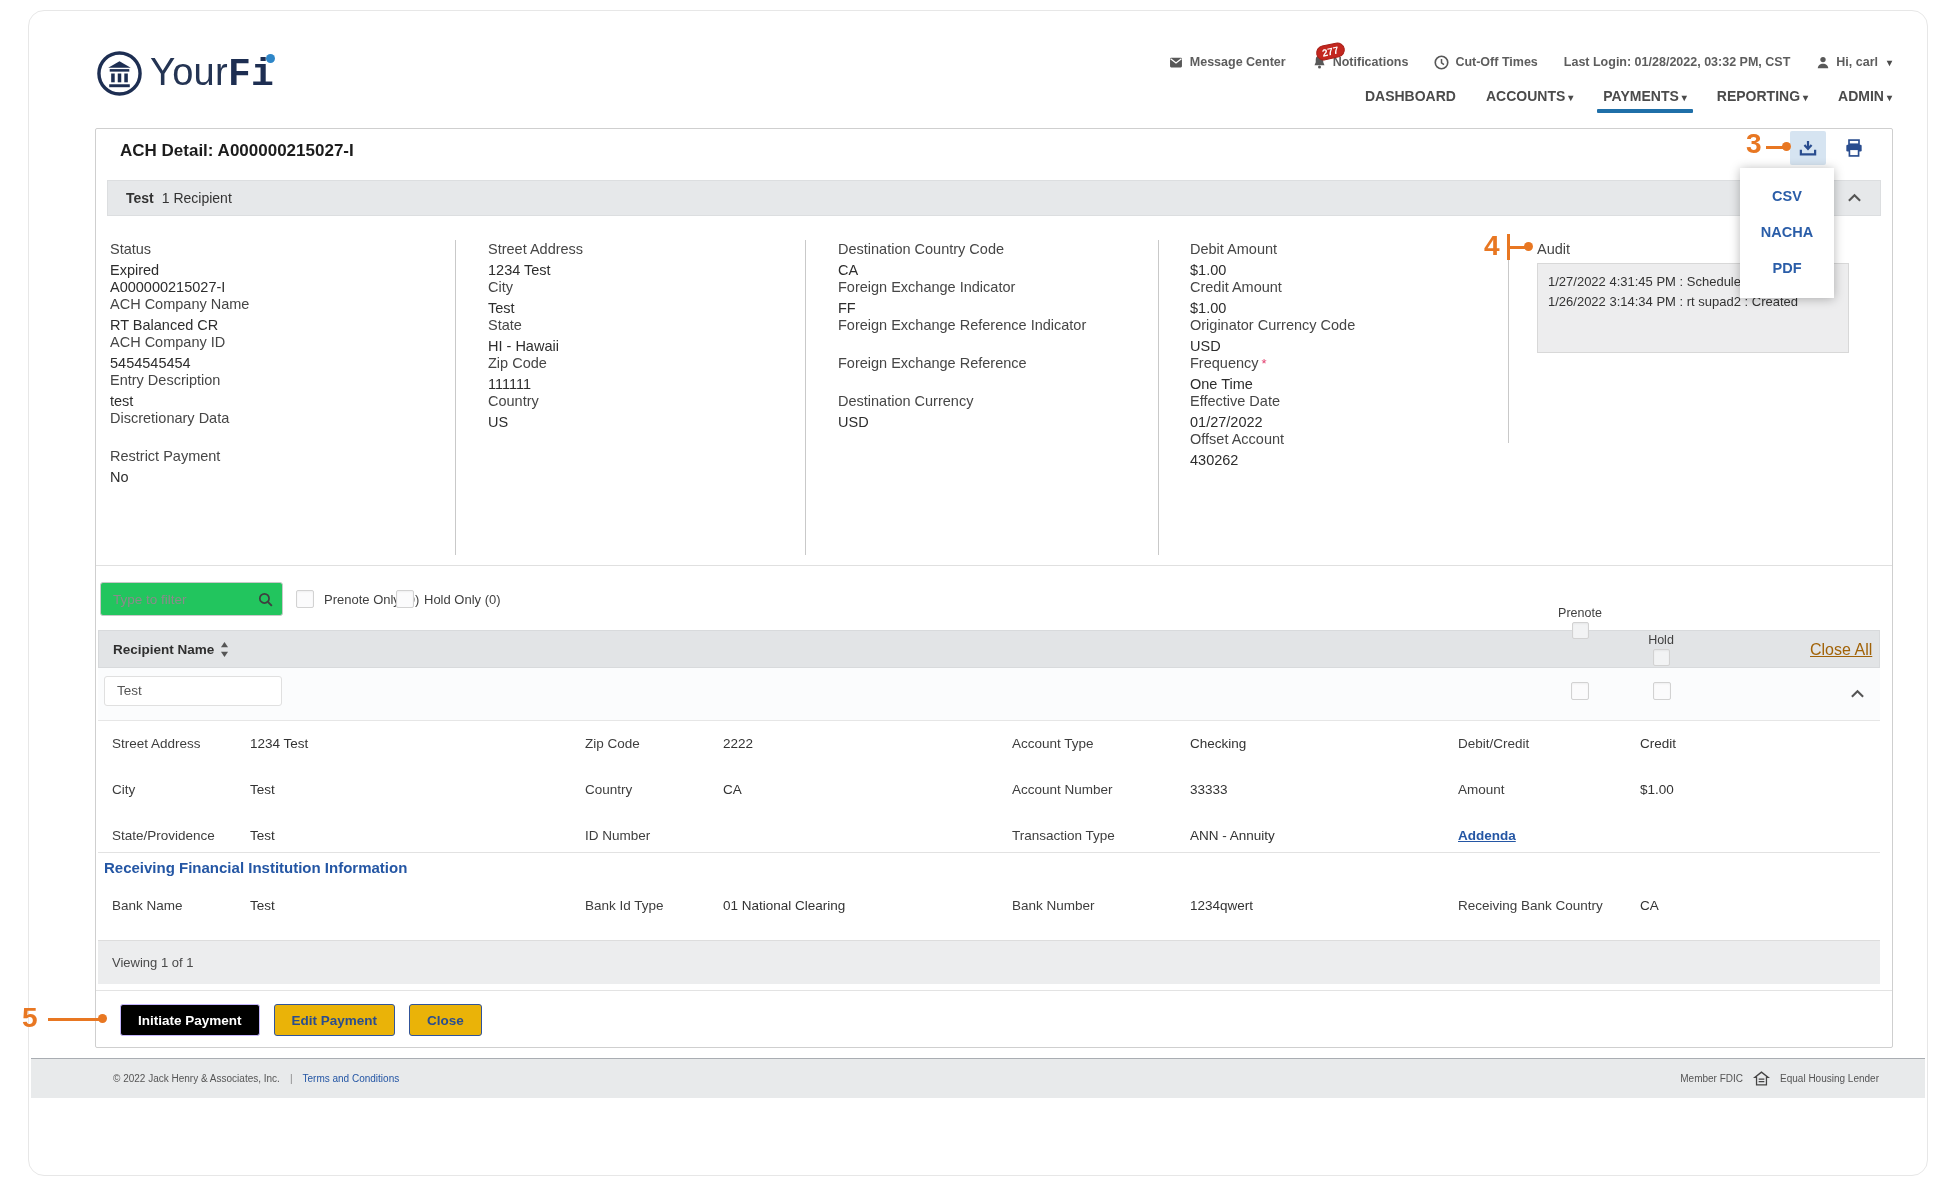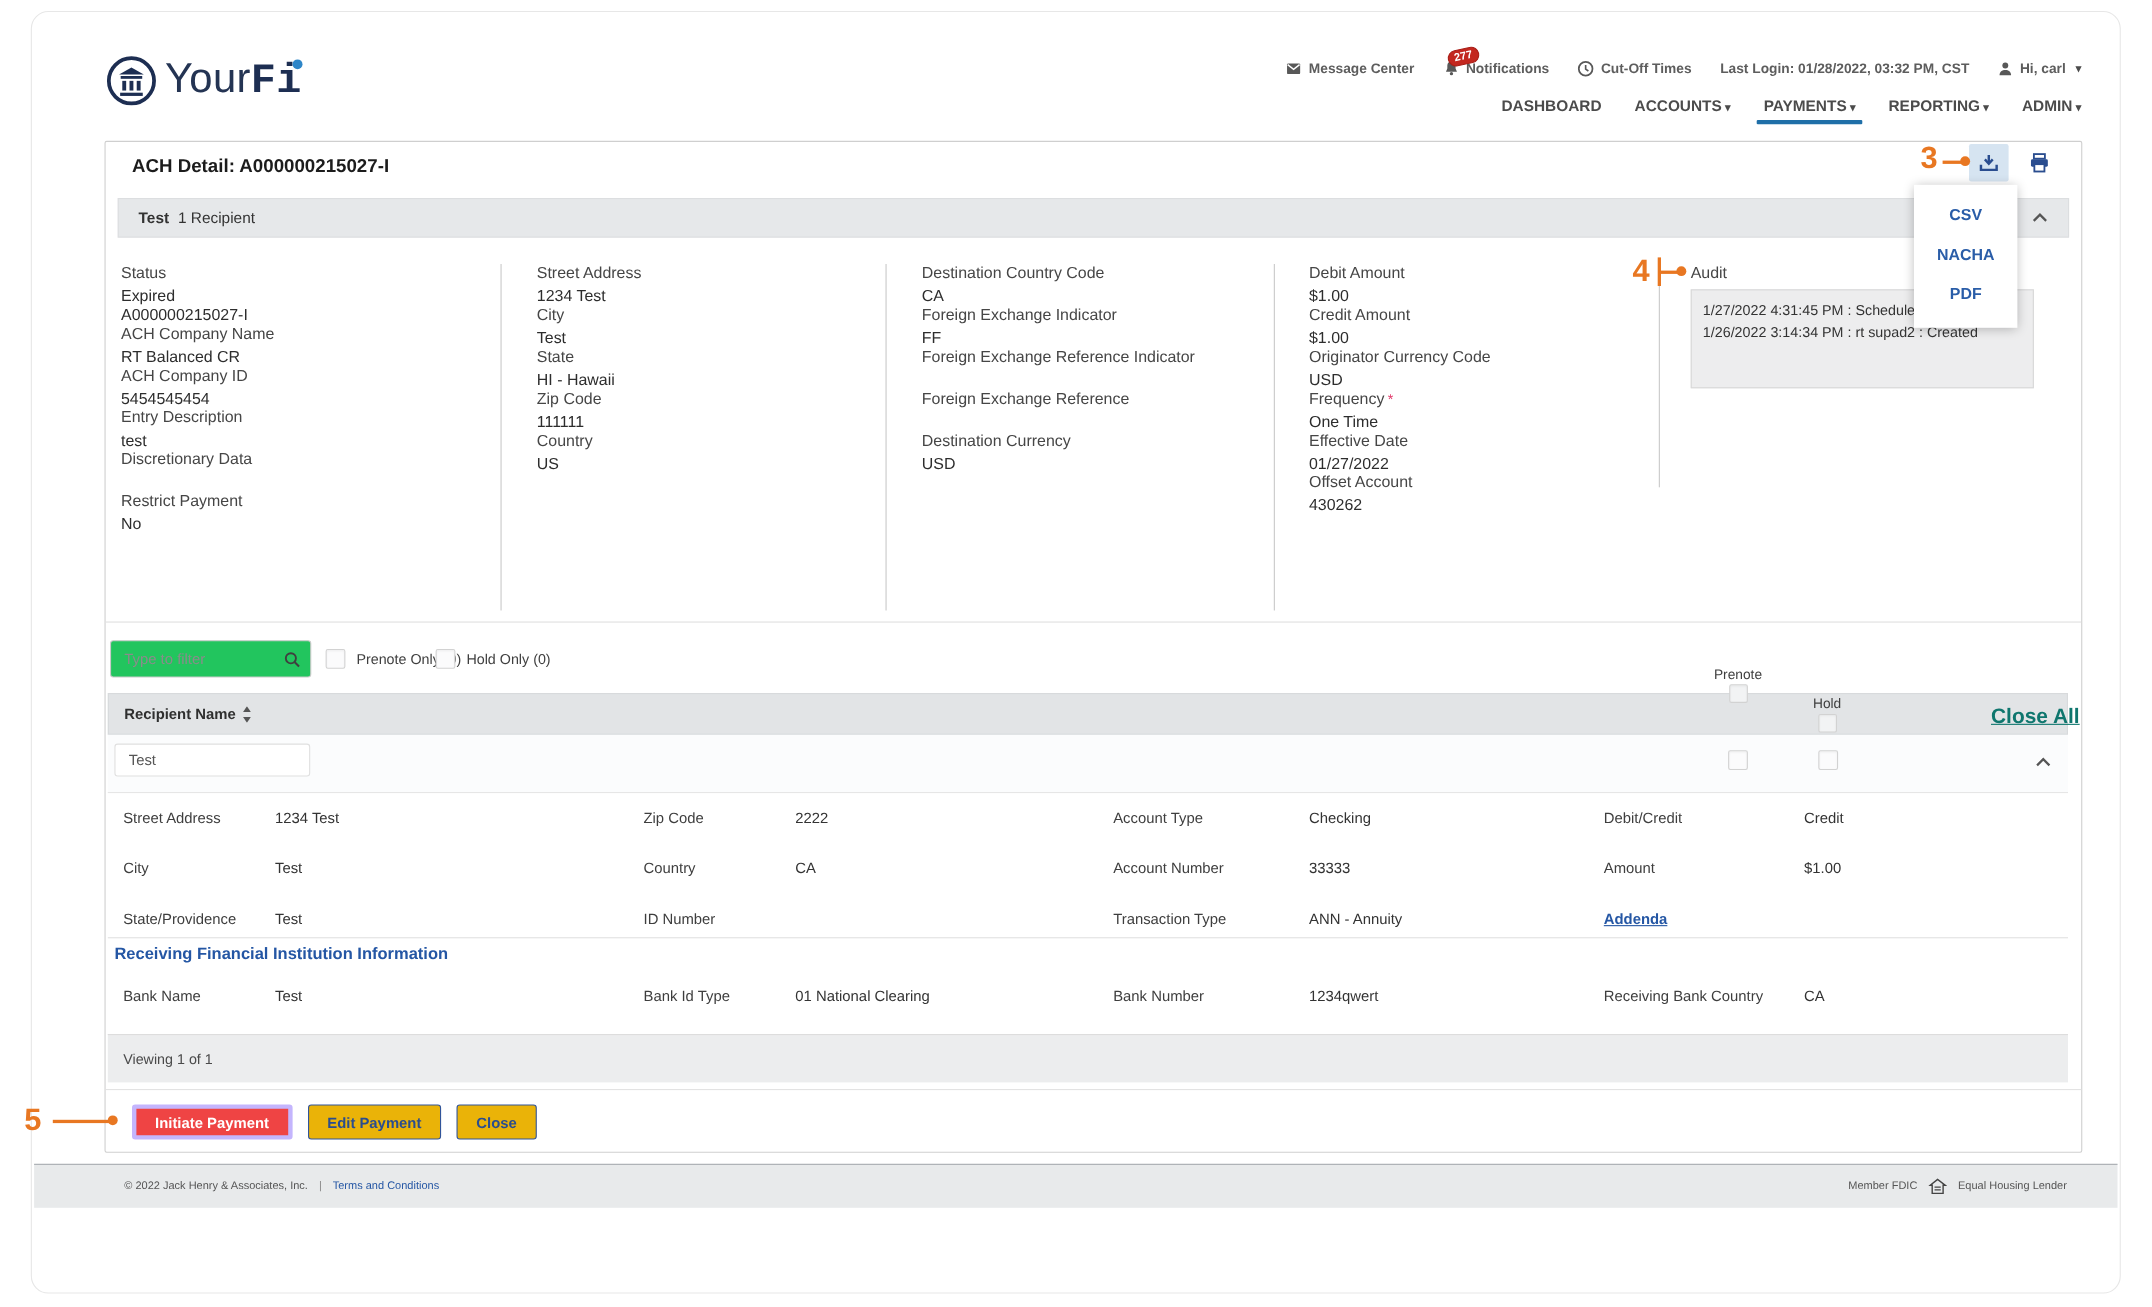--- a/index.html
+++ b/index.html
@@ -91,22 +91,22 @@
   
   .tbl-head { position:absolute; left:98px; top:630px; width:1782px; height:38px; background:#e2e4e6;
               border:1px solid #d8dadc; display:flex; align-items:center; padding:0 14px;
               font-size:13.5px; font-weight:700; color:#2f2f2f; }
   .sort-icon { margin-left:6px; display:flex; color:#555; }
   .hdr-cbcol { position:absolute; display:flex; flex-direction:column; align-items:center; gap:2px;
                font-size:12.5px; font-weight:400; color:#3f3f3f; z-index:2; }
   .hcb-prenote { left:1548px; top:606px; width:64px;text-align:center; }
   .hcb-hold { left:1636px; top:633px; width:50px; }
   .hdr-cbcol .cb { width:17px; height:17px; background:#f2f3f4; }
-  .close-all { position:absolute; left:1810px; top:641px; font-size:19px; font-weight:700;
-               color:#0f766e; text-decoration:underline; cursor:pointer; z-index:2; }
+  .close-all { position:absolute; left:1810px; top:641px; font-size:16px; font-weight:400;
+               color:#a16207; text-decoration:underline; cursor:pointer; z-index:2; }
 
   .rec-row { position:absolute; left:98px; top:668px; width:1782px; height:53px; background:#fbfcfd;
              border-bottom:1px solid #e6e6e6; }
   .rec-name-box { position:absolute; left:104px; top:676px; width:178px; height:30px; background:#fff;
                   border:1px solid #e0e0e0; border-radius:3px; font-size:13.5px; color:#555;
                   line-height:28px; padding-left:12px; }
   .row-cb { position:absolute; top:682px; }
   .rcb1 { left:1571px; } .rcb2 { left:1653px; }
   .row-chevron { position:absolute; left:1850px; top:685px; color:#555; cursor:pointer; }
 
@@ -125,21 +125,21 @@
   .bank-row span { position:absolute; top:14px; }
 
   .viewing-bar { position:absolute; left:98px; top:940px; width:1782px; height:44px; background:#ecedee;
                  border-top:1px solid #dddddd; display:flex; align-items:center; padding:0 14px;
                  font-size:13px; color:#4a4a4a; }
   .btn-line { position:absolute; left:96px; top:990px; width:1796px; height:1px; background:#e3e3e3; }
 
   .btn-row { position:absolute; left:120px; top:1004px; display:flex; gap:14px; }
   .btn { height:32px; padding:0 17px; font-size:13.5px; font-weight:700; border-radius:3px;
          display:flex; align-items:center; cursor:pointer; white-space:nowrap; }
-  .btn-primary { background:#ef4444; color:#fff; border:4px solid #c4b5fd;text-align:right; }
+  .btn-primary { background:#000000; color:#fff; border:1px solid #c4b5fd;text-align:right; }
   .btn-outline { background:#eab308; color:#2a4d8f; border:1px solid #31549a; }
 
   
   .footer { position:absolute; left:31px; top:1058px; width:1894px; height:40px; background:#e8eaeb;
             border-top:1px solid #a9adb2; display:flex; align-items:center;
             padding:0 46px 0 82px; font-size:10px; color:#555; }
   .footer .sep { margin:0 10px; color:#888; }
   .footer-link { color:#2456a4; cursor:pointer; }
   .footer-right { margin-left:auto; display:flex; align-items:center; gap:10px; }
 

